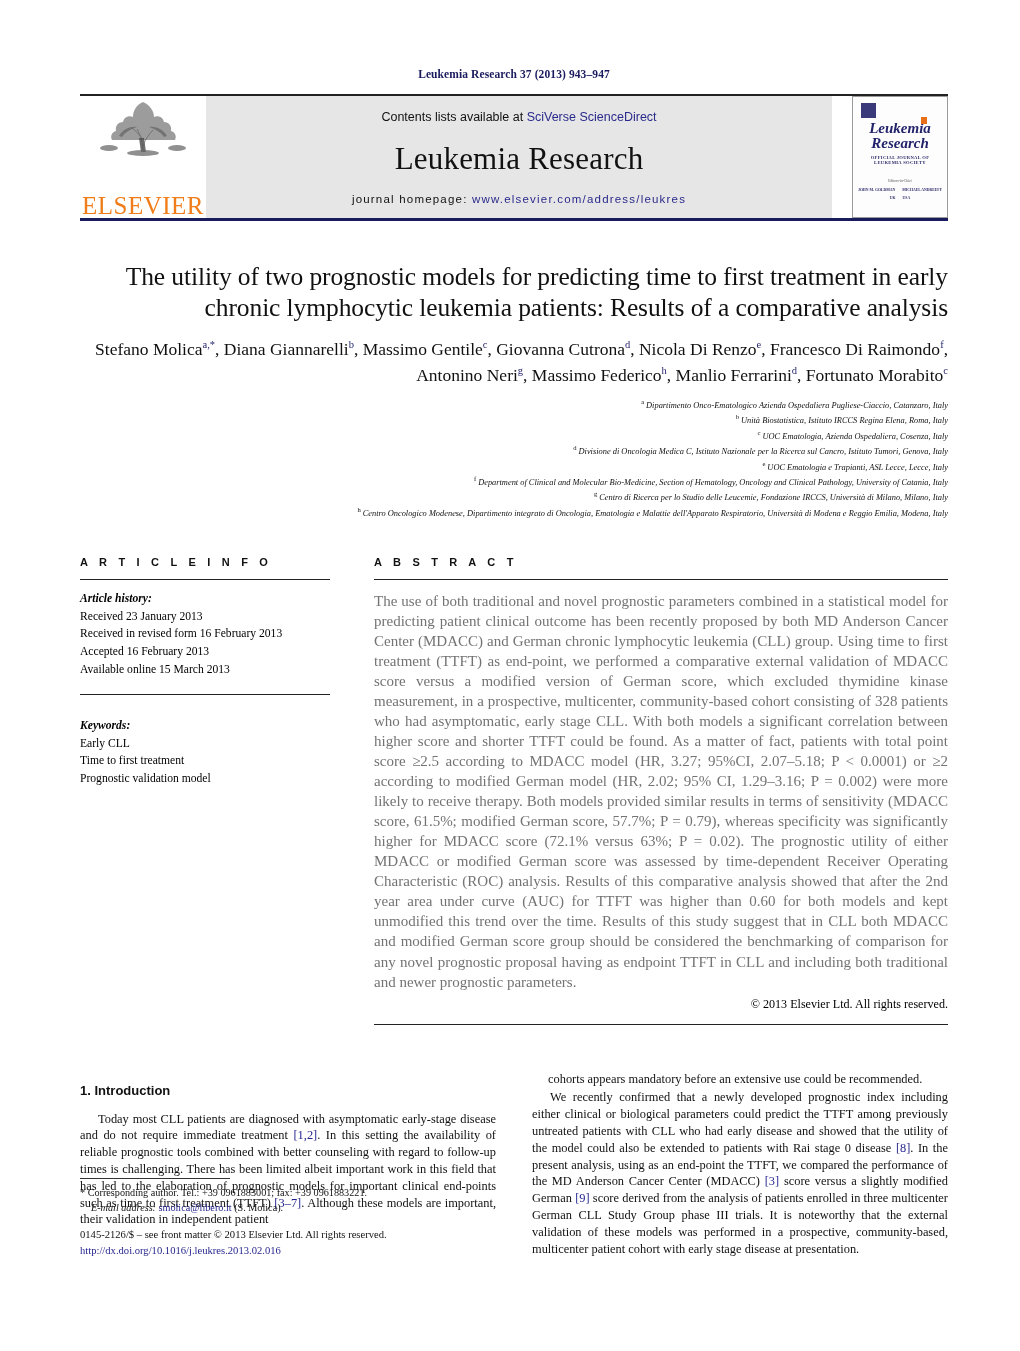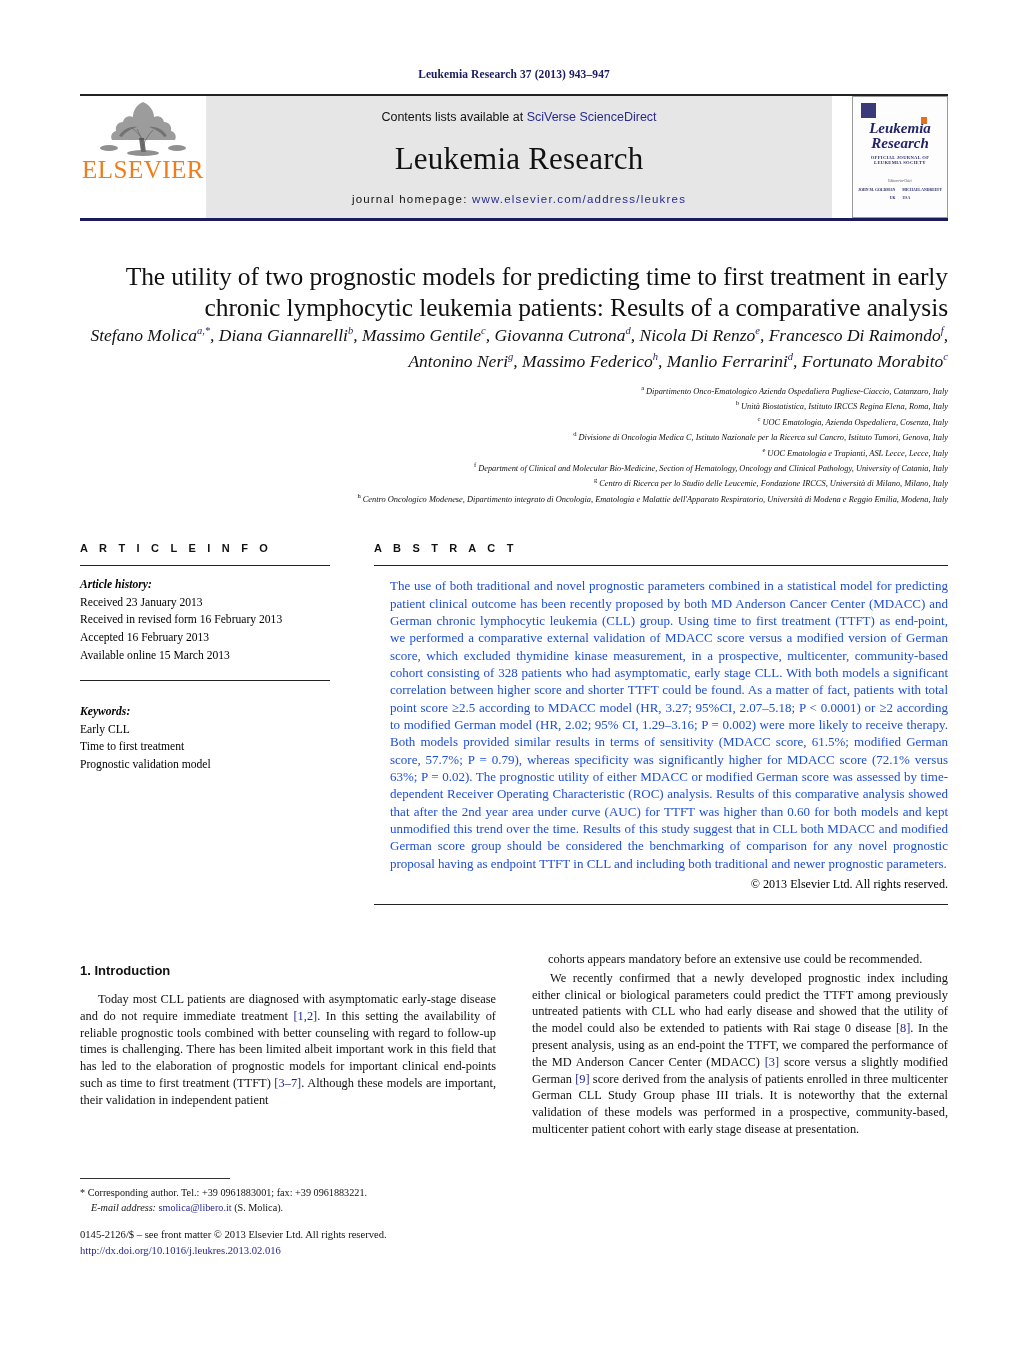--- a/index.html
+++ b/index.html
@@ -46,22 +46,22 @@
     display: flex;
     align-items: stretch;
     height: 122px;
   }
   .mast-logo {
     width: 126px;
     flex: 0 0 126px;
     display: flex;
     flex-direction: column;
     align-items: center;
-    justify-content: flex-start;
-    padding-bottom: 20px;
+    justify-content: space-between;
+    padding-bottom: 0;
     box-sizing: border-box;
   }
   .tree-svg { display:block; }
   .elsevier-word {
     font-family: "Liberation Serif", serif;
     font-size: 25px;
     letter-spacing: 0.5px;
     color: #F07D1A;
     line-height: 1;
     margin-top: 1px;
@@ -157,24 +157,24 @@
   .article-title {
     font-family: "Liberation Serif", serif;
     font-size: 25.5px;
     line-height: 1.22;
     color: #111;
     margin: 0;
     font-weight: normal;
     letter-spacing: -0.1px;
   }
   .authors {
+    margin-top: 14px;
     font-size: 17.5px;
     line-height: 1.45;
     color: #111;
-    font-style: italic;
   }
   .authors sup {
     font-size: 10.5px;
     vertical-align: super;
     color: #1f1f6a;
   }
   .affiliations {
     margin-top: 9px;
     font-size: 8.4px;
     font-style: italic;
@@ -207,25 +207,24 @@
     border-bottom: 1px solid #222;
     margin-top: 11px;
   }
   .info-group { margin-top: 10px; font-size: 11.6px; line-height: 1.52; }
   .info-group .grp-title { font-style: italic; font-weight: bold; }
   .kw-rule { border-bottom: 1px solid #222; margin-top: 16px; }
   .kw-group { margin-top: 22px; font-size: 11.6px; line-height: 1.52; }
   .kw-group .grp-title { font-style: italic; font-weight: bold; }
   .abstract-body {
     margin-top: 11px;
-    font-size: 13px;
+    font-size: 15px;
     line-height: 1.335;
     text-align: justify;
-    color: #1d4ed8;
-    margin-left: 16px;
+    color: #737373;
   }
   .copyright {
     text-align: right;
     margin-top: 5px;
     font-size: 12.1px;
   }
   .abs-rule-bottom { border-bottom: 1px solid #222; margin-top: 12px; }
 
   
   .body-cols {

